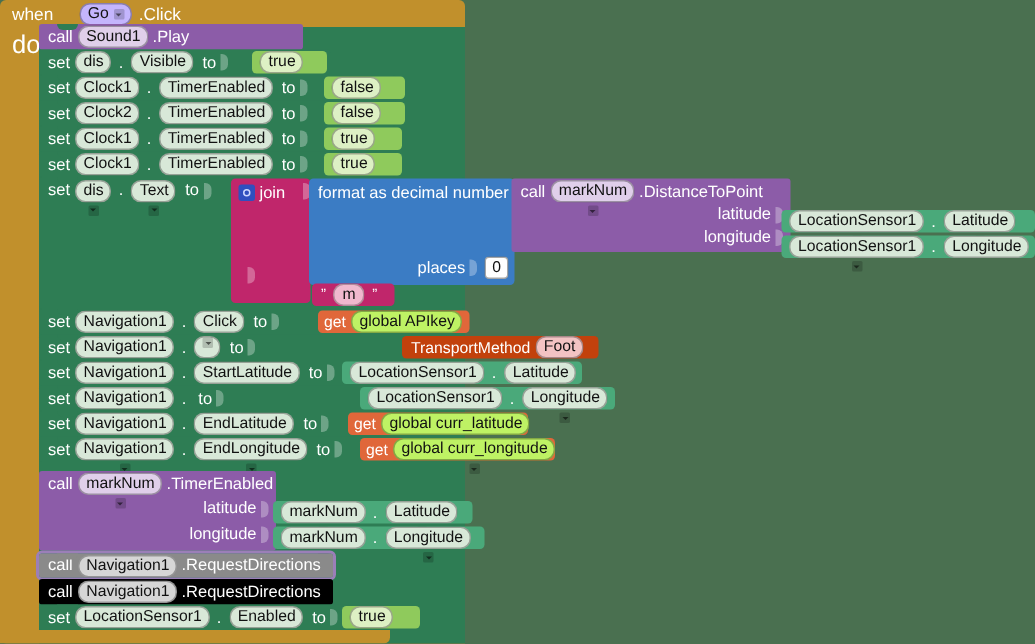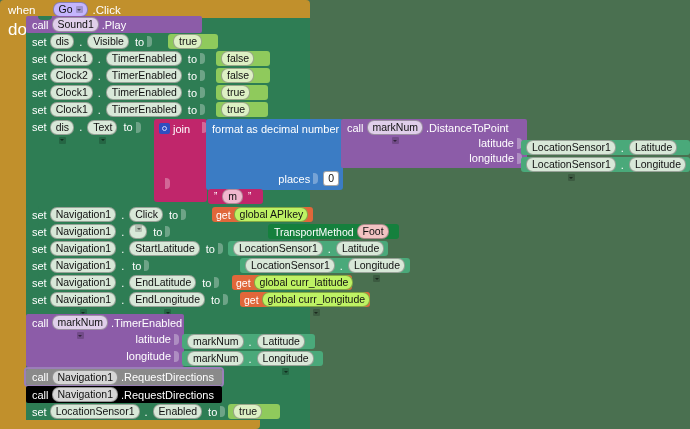--- a/index.html
+++ b/index.html
@@ -75,21 +75,21 @@
   .fld-purple{background:#e0cfea;}
 
   
   .join{background:#c0266b;border-radius:3px;}
   
   .fmt{background:#3b7cc4;border-radius:3px;}
   
   .get{background:#e0673a;border-radius:3px;}
   .fld-orange{background:#bef264;}
   
-  .red{background:#15803d;border-radius:3px;}
+  .red{background:#c2410c;border-radius:3px;}
   .fld-red{background:#f3c3c3;}
   
   .logic{background:#8fca5c;border-radius:3px;}
   .fld-logic{background:#ddf0c4;}
   
   .cget{background:#4aa97a;border-radius:3px;}
   
   .call-grey{background:#8a8a8a;border-radius:2px;outline:2px solid #9b7fb8;}
   .call-black{background:#000;border-radius:2px;}
   .fld-grey{background:#d6d6d6;}

